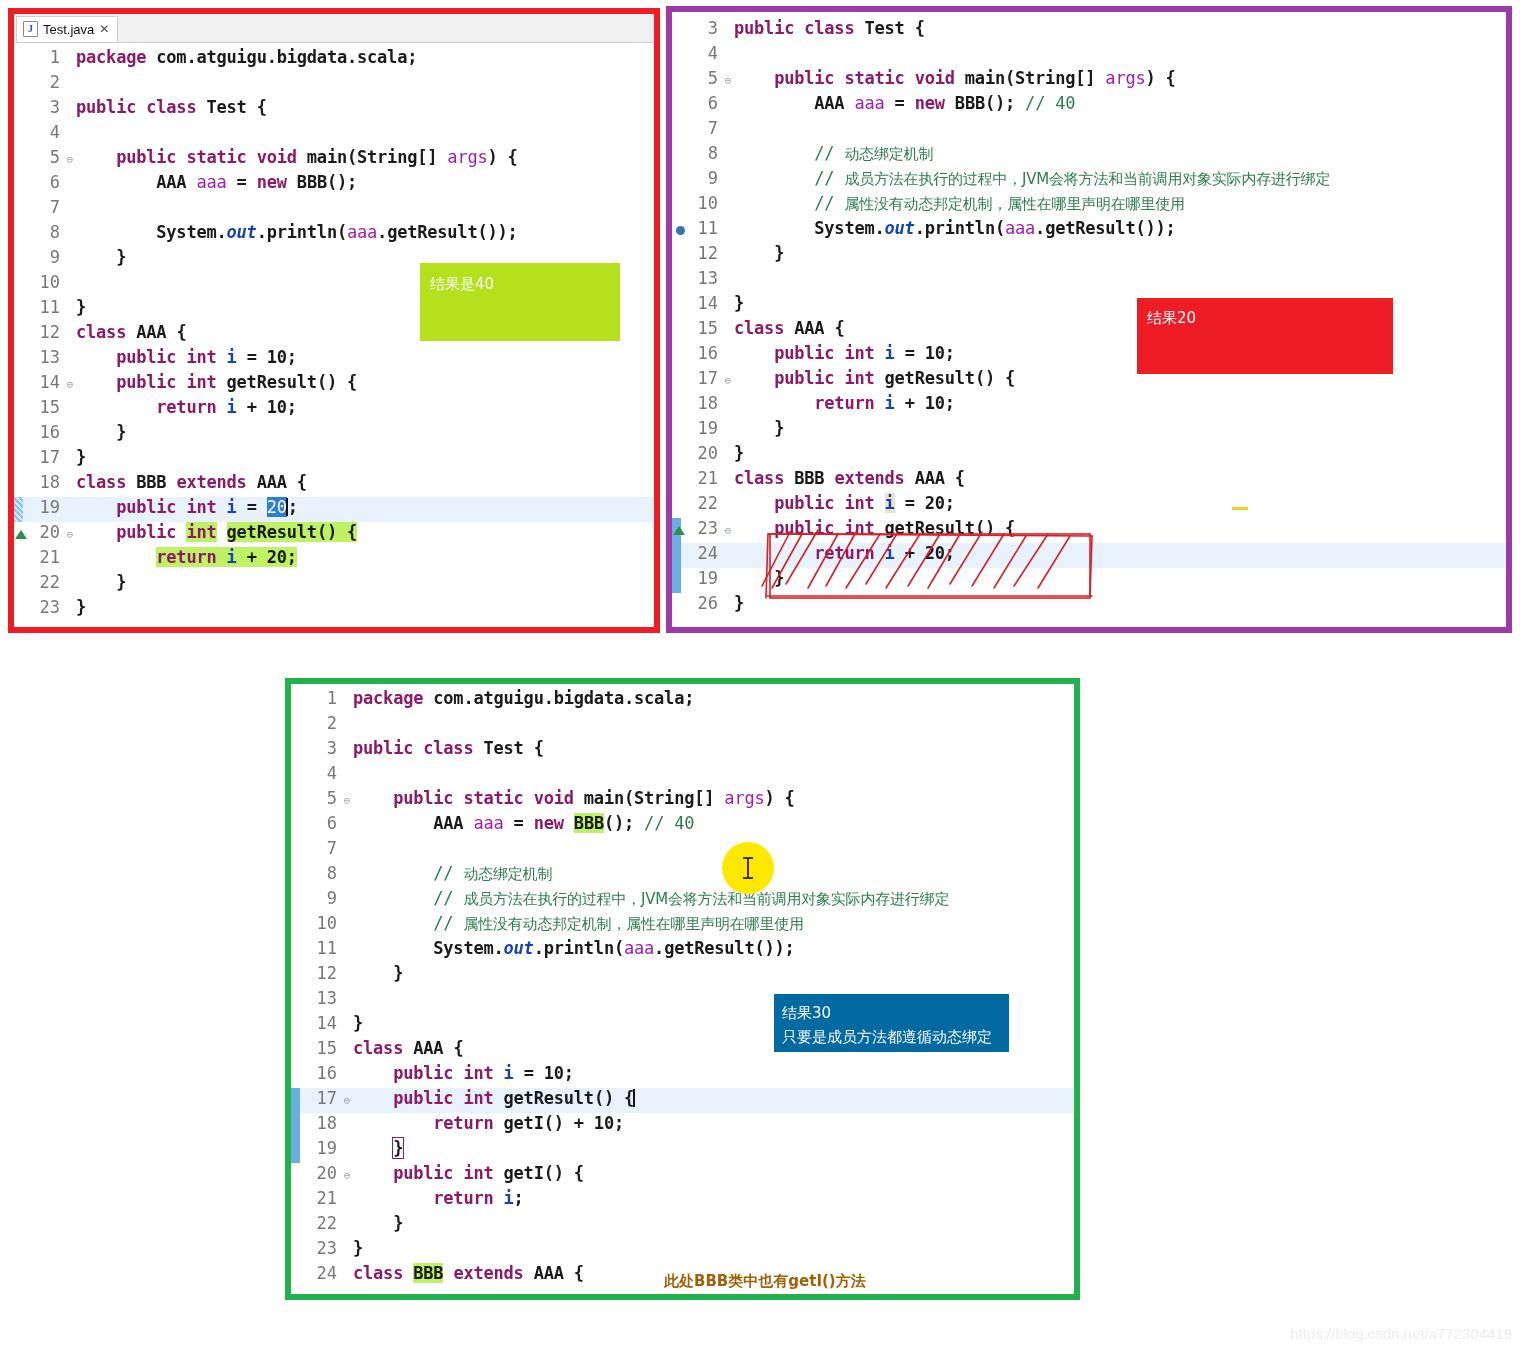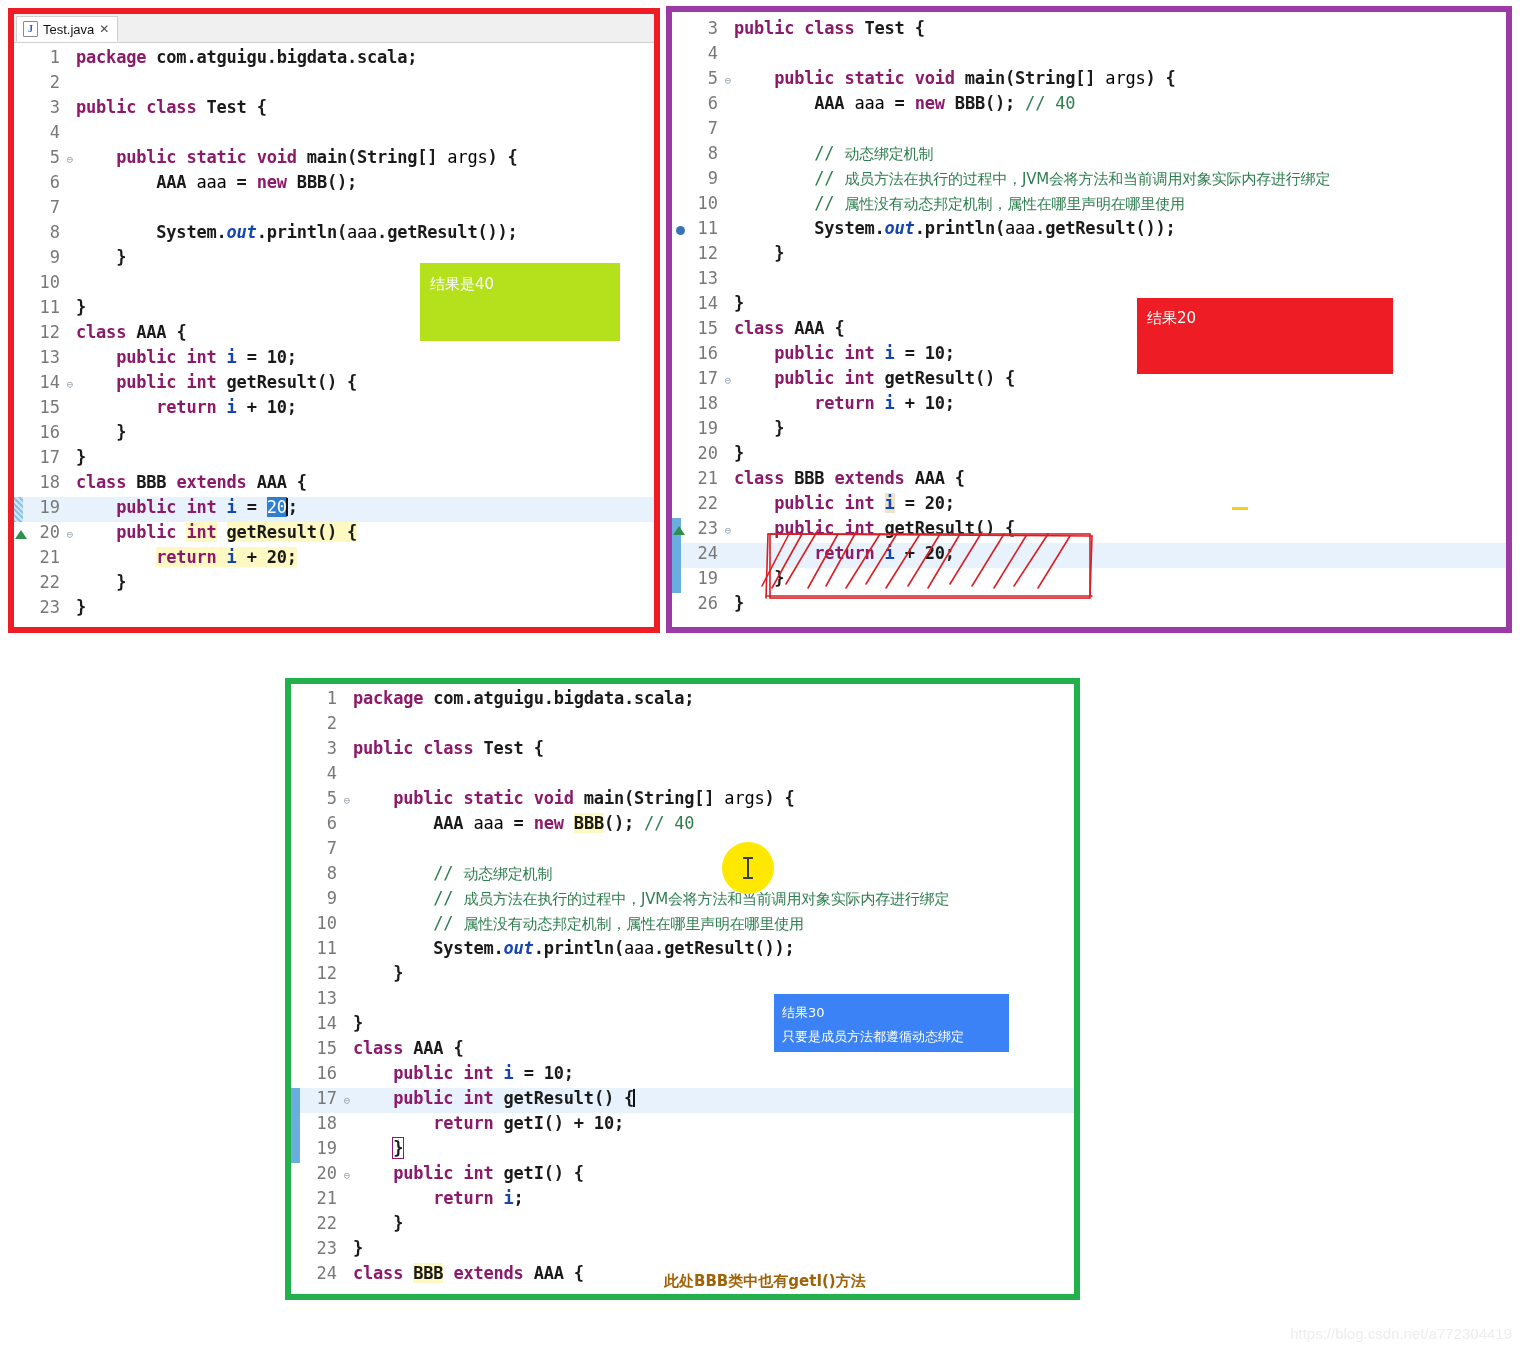--- a/index.html
+++ b/index.html
@@ -121,27 +121,27 @@
     position: relative;
     z-index: 2;
   }
   
   .kw   { color: #8b1a6b; font-weight: bold; }
   .typ  { color: #1a1a1a; font-weight: bold; }
   .fldi { color: #1546b0; font-weight: bold; }
   .stat { color: #1546b0; font-style: italic; font-weight: bold; }
   .cmt  { color: #2e7d4f; }
   .cmtc { color: #2e7d4f; font-family: "DejaVu Sans", "Liberation Sans", sans-serif; font-size: 15px; }
-  .par  { color: #000000; }
+  .par  { color: #a21caf; }
   .meth { color: #1a1a1a; font-weight: bold; }
   .plain{ color: #1a1a1a; font-weight: bold; }
 
   
   .sel      { background: #2e7fd4; color: #ffffff; }
-  .occ      { background: #fef9c3; }
+  .occ      { background: #bef264; }
   .occ-soft { background: #ece3c8; }
   .brace-box{ outline: 1px solid #8b1a6b; }
 
   
   .line-hl {
     position: absolute;
     left: 0; right: 0; top: 0;
     height: 25px;
     background: #e8f2fc;
     z-index: 1;
@@ -599,21 +599,21 @@
       <div class="code-line">
         <span class="gutter">23</span><span class="fold"></span>
         <span class="codetext"><span class="plain">}</span></span>
       </div>
       <div class="code-line">
         <span class="gutter">24</span><span class="fold"></span>
         <span class="codetext"><span class="kw">class</span> <span class="typ occ">BBB</span> <span class="kw">extends</span> <span class="typ">AAA</span> <span class="plain">{</span></span>
       </div>
     </div>
 
-    <div class="callout" style="left:483px; top:310px; width:235px; height:58px; background:#3b82f6; padding:7px 0 0 8px; font-size:13px; line-height:24px;">
+    <div class="callout" style="left:483px; top:310px; width:235px; height:58px; background:#0369a1; padding:7px 0 0 8px; font-size:15px; line-height:24px;">
       <span class="ctext">结果30</span>
       <span class="ctext">只要是成员方法都遵循动态绑定</span>
     </div>
 
     <div class="note-purple" style="left:373px; top:588px;">此处BBB类中也有getI()方法</div>
 
     <div class="cursor-puck" style="left:431px; top:158px;">
       <span class="ibeam">
           <span></span>
         </span>

